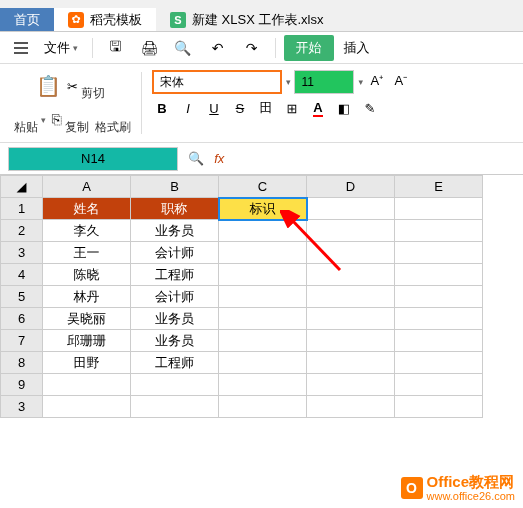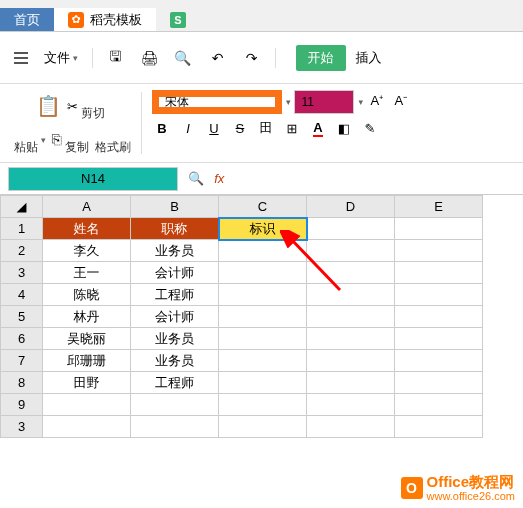--- a/index.html
+++ b/index.html
@@ -7,38 +7,38 @@
     
     
     .top-tabs { display: flex; height: 32px; background: #f0f0f0; border-bottom: 1px solid #ccc; }
     .tab { display: flex; align-items: center; padding: 0 14px; cursor: pointer; gap: 6px; margin-top: 8px; }
     .tab-home { background: #4a7ebb; color: #fff; }
     .tab-docer { background: #fff; }
     .tab-icon-fire { width: 16px; height: 16px; background: #ff6a00; border-radius: 3px; display: inline-flex; align-items: center; justify-content: center; color: #fff; font-size: 11px; }
     .tab-icon-s { width: 16px; height: 16px; background: #3cb371; border-radius: 2px; display: inline-flex; align-items: center; justify-content: center; color: #fff; font-size: 11px; font-weight: bold; }
     
     
-    .menu-bar { display: flex; align-items: center; height: 52px; padding: 0 8px; border-bottom: 1px solid #ddd; gap: 4px; }
+    .menu-bar { display: flex; align-items: center; height: 32px; padding: 0 8px; border-bottom: 1px solid #ddd; gap: 4px; }
     .menu-btn { display: flex; align-items: center; padding: 4px 6px; cursor: pointer; gap: 3px; }
     .hamburger { display: flex; flex-direction: column; gap: 3px; }
     .hamburger span { width: 14px; height: 2px; background: #555; }
     .divider { width: 1px; height: 20px; background: #ddd; margin: 0 4px; }
-    .ribbon-start { background: #3cb371; color: #fff; padding: 4px 12px; border-radius: 2px; margin-left: 12px; }
+    .ribbon-start { background: #3cb371; color: #fff; padding: 4px 12px; border-radius: 2px; }
     .caret-down { font-size: 9px; color: #666; }
     
     
     .toolbar { display: flex; padding: 6px 8px; border-bottom: 1px solid #ddd; }
     .tool-group { display: flex; flex-direction: column; align-items: center; padding: 0 6px; }
     .tool-row { display: flex; align-items: center; gap: 3px; margin-bottom: 2px; }
     .tool-label { font-size: 12px; color: #333; margin-top: 15px; }
     .tool-icon { width: 18px; height: 18px; display: inline-flex; align-items: center; justify-content: center; font-size: 14px; }
     .big-icon { font-size: 20px; }
     .vsep { width: 1px; background: #ddd; margin: 2px 4px; }
-    .font-select { width: 130px; height: 24px; border: 7px solid #f97316; padding: 2px 6px; font-size: 12px; background: #fff; }
-    .size-select { width: 60px; height: 24px; border: 1px solid #ccc; padding: 2px 6px; font-size: 12px; background: #be185d; }
+    .font-select { width: 130px; height: 24px; border: 2px solid #f97316; padding: 2px 6px; font-size: 12px; background: #fff; }
+    .size-select { width: 60px; height: 24px; border: 1px solid #ccc; padding: 2px 6px; font-size: 12px; background: #22c55e; }
     .format-row { display: flex; gap: 6px; margin-top: 4px; }
     .fmt-btn { width: 20px; height: 20px; display: inline-flex; align-items: center; justify-content: center; font-size: 13px; cursor: pointer; }
     .underline-a { border-bottom: 2px solid red; font-weight: bold; }
     
     
     .formula-area { display: flex; align-items: center; height: 32px; border-bottom: 1px solid #ccc; padding: 2px 8px; gap: 10px; }
     .name-box { width: 170px; height: 24px; border: 1px solid #ccc; text-align: center; font-size: 13px; padding: 2px; background: #14b8a6; }
     .fx-label { font-style: italic; color: #c2410c; }
     
     
@@ -67,20 +67,21 @@
 <div class="top-tabs">
   <div class="tab tab-home">
     <span>首页</span>
   </div>
   <div class="tab tab-docer">
     <span class="tab-icon-fire">✿</span>
     <span>稻壳模板</span>
   </div>
   <div class="tab">
     <span class="tab-icon-s">S</span>
+    <span>新建 XLSX 工作表.xlsx</span>
   </div>
 </div>
 
 <div class="menu-bar">
   <div class="menu-btn">
     <div class="hamburger">
         <span></span>
         <span></span>
         <span></span>
       </div>

